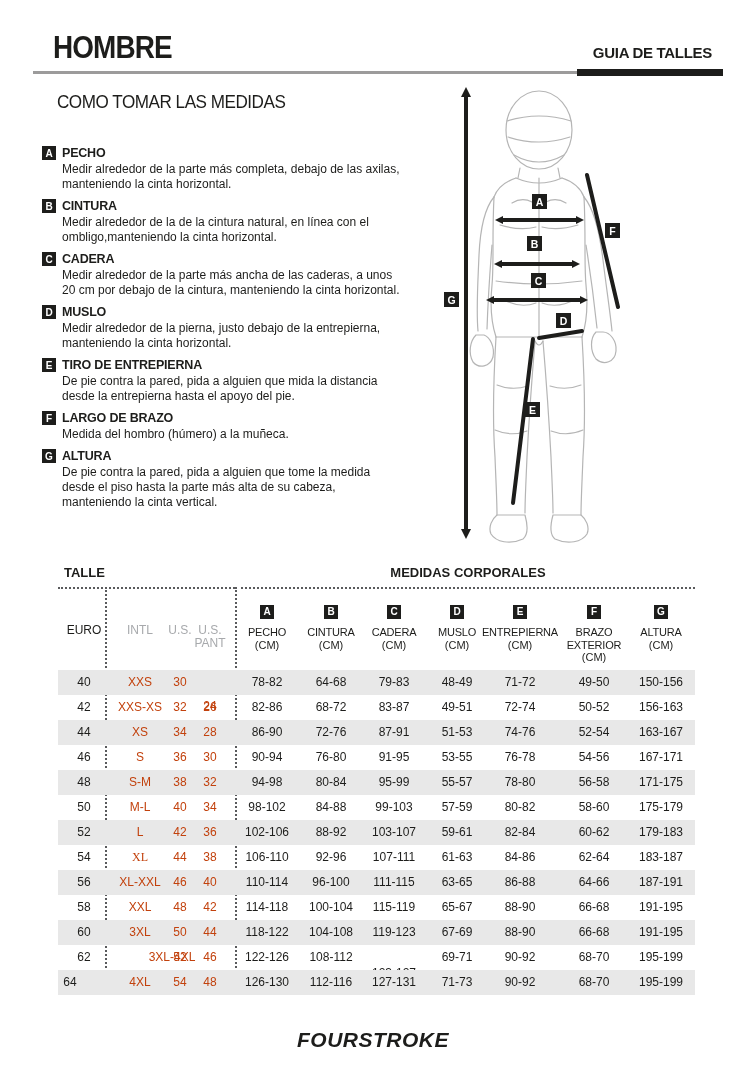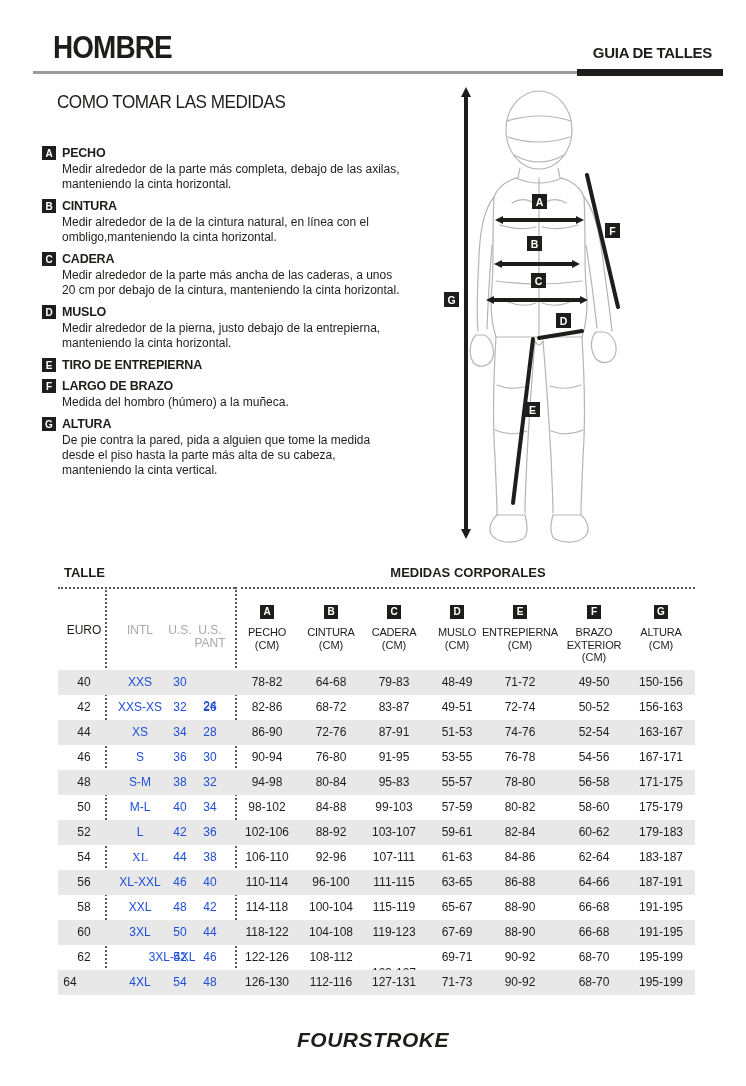--- a/index.html
+++ b/index.html
@@ -46,21 +46,21 @@
   .sh2{left:122px;color:#a7a9ac;}
   .sh3{left:152px;color:#a7a9ac;white-space:pre-line;text-align:center;}
   .mc{position:absolute;top:36px;width:90px;text-align:center;}
   .mc .badge{margin:0 auto;}
   .mc-label{margin-top:7px;font-size:11px;line-height:12.5px;white-space:pre-line;letter-spacing:-0.2px;}
   .mc-unit{font-size:11px;line-height:12.5px;}
   .t-rows{position:absolute;left:0;top:105px;width:637px;}
   .t-row{position:absolute;left:0;width:637px;height:25px;}
   .t-row.band{background:#e8e8e8;}
   .t-cell{position:absolute;top:0;line-height:25px;font-size:12px;transform:translateX(-50%);white-space:nowrap;}
-  .t-cell.muted{color:#1d4ed8;}
+  .t-cell.muted{color:#c2410c;}
 
   
   .brand{position:absolute;left:0;top:1028px;width:746px;text-align:center;
          font-size:21px;font-weight:bold;font-style:italic;letter-spacing:0.5px;}
 </style>
 </head>
 <body>
 
 <div class="page">
 
@@ -104,20 +104,22 @@
           <span class="ins-name">MUSLO</span>
         </div>
         <p class="ins-text">Medir alrededor de la pierna, justo debajo de la entrepierna,
 manteniendo la cinta horizontal.</p>
       </div>
       <div class="ins-item">
         <div class="ins-head">
           <span class="badge">E</span>
           <span class="ins-name">TIRO DE ENTREPIERNA</span>
         </div>
+        <p class="ins-text">De pie contra la pared, pida a alguien que mida la distancia
+desde la entrepierna hasta el apoyo del pie.</p>
       </div>
       <div class="ins-item">
         <div class="ins-head">
           <span class="badge">F</span>
           <span class="ins-name">LARGO DE BRAZO</span>
         </div>
         <p class="ins-text">Medida del hombro (húmero) a la muñeca.</p>
       </div>
       <div class="ins-item">
         <div class="ins-head">
@@ -285,21 +287,21 @@
           <span class="t-cell" style="left: 536px;">54-56</span>
           <span class="t-cell" style="left: 603px;">167-171</span>
         </div>
         <div class="t-row band" style="top: 100px;">
           <span class="t-cell" style="left: 26px;">48</span>
           <span class="t-cell muted" style="left: 82px;">S-M</span>
           <span class="t-cell muted" style="left: 122px;">38</span>
           <span class="t-cell muted" style="left: 152px;">32</span>
           <span class="t-cell" style="left: 209px;">94-98</span>
           <span class="t-cell" style="left: 273px;">80-84</span>
-          <span class="t-cell" style="left: 336px;">95-83</span>
+          <span class="t-cell" style="left: 336px;">95-99</span>
           <span class="t-cell" style="left: 399px;">55-57</span>
           <span class="t-cell" style="left: 462px;">78-80</span>
           <span class="t-cell" style="left: 536px;">56-58</span>
           <span class="t-cell" style="left: 603px;">171-175</span>
         </div>
         <div class="t-row" style="top: 125px;">
           <span class="t-cell" style="left: 26px;">50</span>
           <span class="t-cell muted" style="left: 82px;">M-L</span>
           <span class="t-cell muted" style="left: 122px;">40</span>
           <span class="t-cell muted" style="left: 152px;">34</span>

